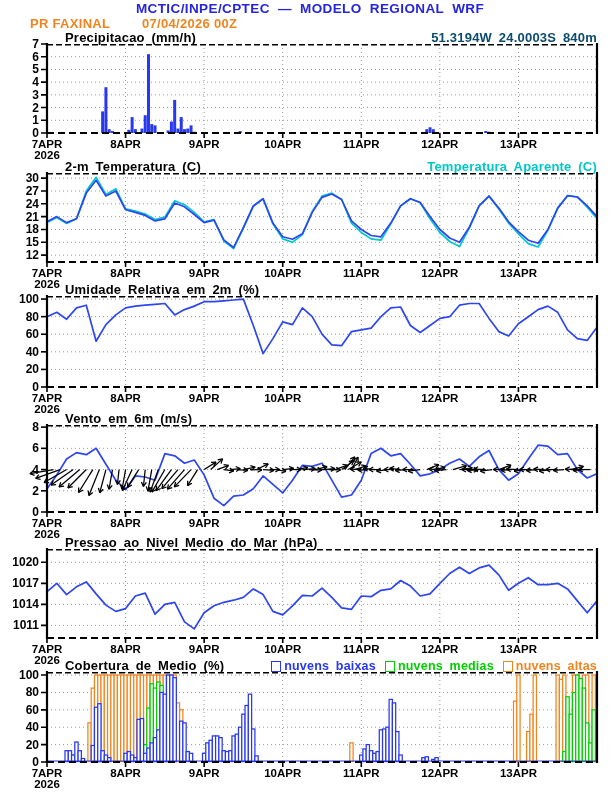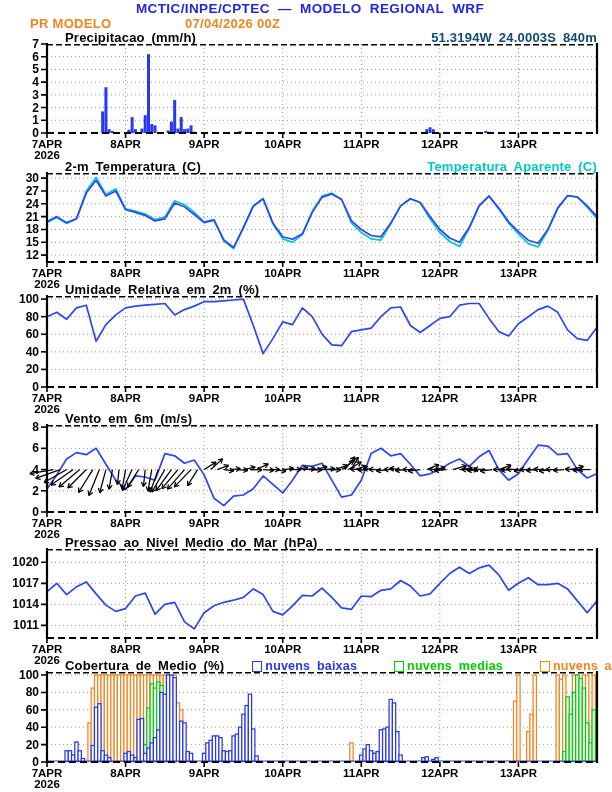--- a/index.html
+++ b/index.html
@@ -1,37 +1,37 @@
 <!DOCTYPE html>
 <html style="--header_blue: #2525dd; --accent_orange: #f0841e; --line_blue: #2e46f0; --bar_blue: #2838ee; --cyan: #00c8c8; --green: #00cf00; --grid_gray: #999999; --black: #000000;"><head>
 <meta charset="utf-8">
 <style>
   html,body{margin:0;padding:0;background:#fff;}
   #page{position:relative;width:612px;height:792px;background:#fff;overflow:hidden;
         font-family:"Liberation Sans",sans-serif;font-weight:bold;color:#000;border-radius:32px;}
   .hdr-title{position:absolute;top:1px;left:40px;width:540px;text-align:center;
              font-size:13.5px;letter-spacing:.4px;word-spacing:4px;color:var(--header_blue);}
   .hdr-row2{position:absolute;top:16px;left:30px;font-size:13px;letter-spacing:.3px;color:var(--accent_orange);}
-  .hdr-run{position:absolute;top:16px;left:142px;font-size:13px;letter-spacing:.3px;color:var(--accent_orange);margin-left:43px;}
+  .hdr-run{position:absolute;top:16px;left:142px;font-size:13px;letter-spacing:.3px;color:var(--accent_orange);}
   .title-row{position:absolute;left:47px;width:550px;height:14px;display:flex;
              justify-content:space-between;align-items:flex-end;font-size:13px;
              letter-spacing:.2px;word-spacing:3px;white-space:nowrap;}
   .title-row .t{padding-left:18px;}
   .legend{display:flex;align-items:flex-end;gap:9px;font-size:12.5px;}
-  .legend .item{display:flex;align-items:flex-end;gap:3px;padding-left:28px;}
+  .legend .item{display:flex;align-items:flex-end;gap:3px;}
   .legend .box{display:inline-block;width:8px;height:9px;border:1.6px solid #000;background:#fff;margin-bottom:1px;}
   svg{position:absolute;left:0;overflow:visible;}
   svg text{font-family:"Liberation Sans",sans-serif;font-weight:bold;fill:#000;}
 </style>
 </head>
 <body>
 
 <div id="page">
   <div class="hdr-title">MCTIC/INPE/CPTEC — MODELO REGIONAL WRF</div>
-  <div class="hdr-row2">PR MODELO</div>
+  <div class="hdr-row2">PR FAXINAL</div>
   <div class="hdr-run">07/04/2026 00Z</div>
 
   <div class="title-row" style="top:31px">
     <span class="t">Precipitacao (mm/h)</span>
     <span style="color: #0c4a6e;">51.3194W 24.0003S 840m</span>
   </div>
   <svg id="panel0" width="612" height="117" style="top: 44px;">
       <line x1="125.57142857142857" y1="0" x2="125.57142857142857" y2="89" stroke="#999999" stroke-width="1" stroke-dasharray="1 3"></line>
       <line x1="204.14285714285714" y1="0" x2="204.14285714285714" y2="89" stroke="#999999" stroke-width="1" stroke-dasharray="1 3"></line>
       <line x1="282.71428571428567" y1="0" x2="282.71428571428567" y2="89" stroke="#999999" stroke-width="1" stroke-dasharray="1 3"></line>

